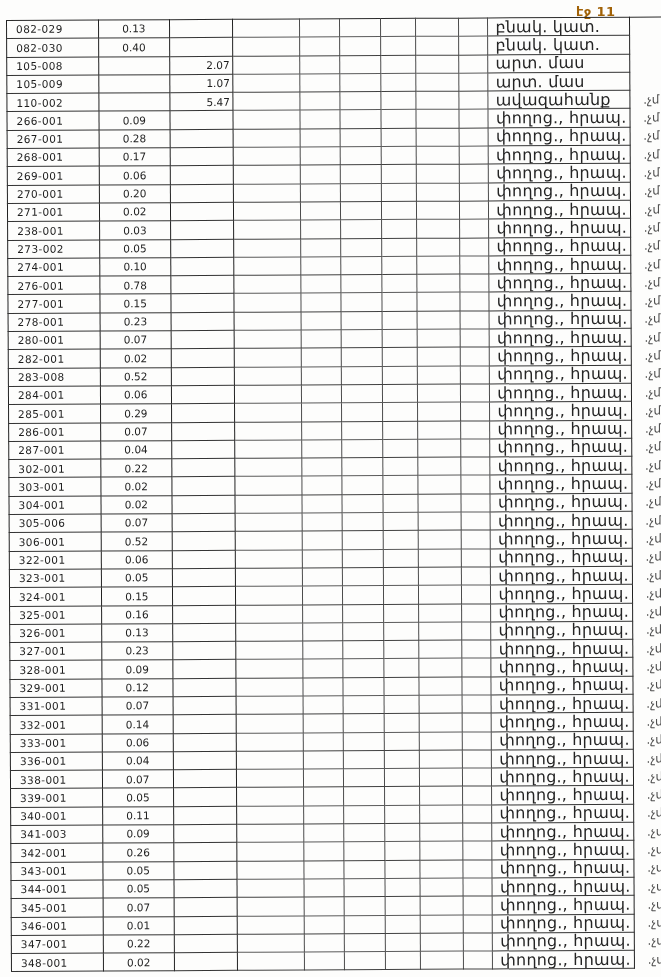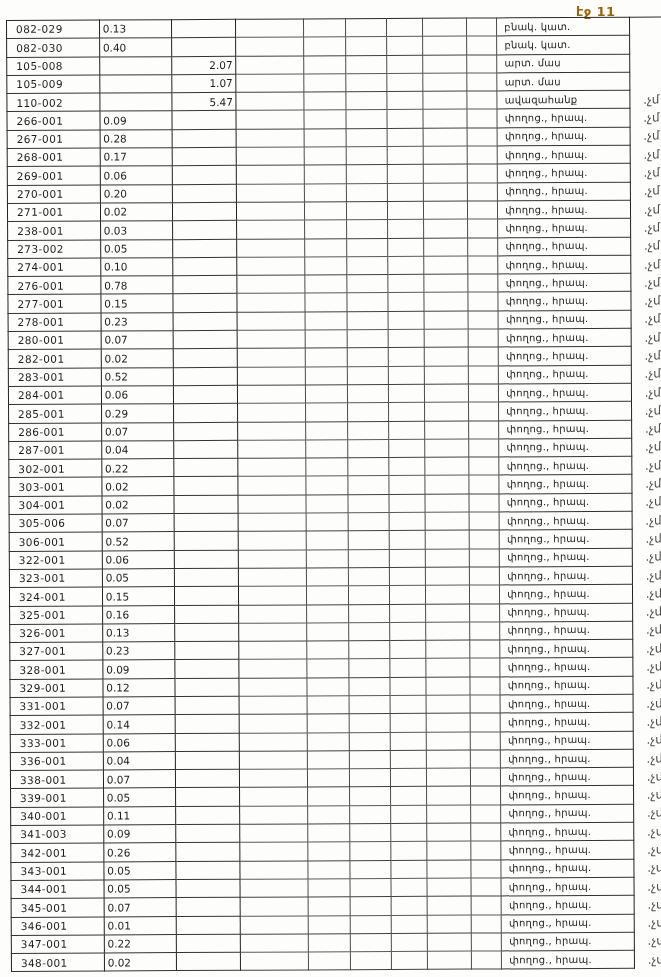--- a/index.html
+++ b/index.html
@@ -18,27 +18,27 @@
     border-collapse:collapse;table-layout:fixed;
     transform:rotate(-0.3deg);transform-origin:top left;
   }
   td{
     height:17.3px;padding:0 3px;font-size:10.5px;line-height:1;
     border:1px solid #343434;border-top:none;
     white-space:nowrap;overflow:hidden;vertical-align:middle;
   }
   tr:first-child td{border-top:1.5px solid #2a2a2a;}
   td.c-id{width:82px;padding-left:9px;letter-spacing:.4px;border-left:1.5px solid #222;border-right:1.5px solid #222;margin-left:31px;}
-  td.c-v1{width:68px;text-align:left;border-right:1.5px solid #222;margin-left:24px;}
+  td.c-v1{width:68px;text-align:center;border-right:1.5px solid #222;margin-left:24px;}
   td.c-v2{width:60px;text-align:right;border-right:1.5px solid #222;}
   td.c-mid{border-color:#4c4c4c;}
   td.m1{width:65px;} td.m2{width:37px;} td.m3{width:37px;}
   td.m4{width:31px;} td.m5{width:39px;} td.m6{width:25px;}
   td.c-use{
-    width:124px;padding-left:7px;font-size:10px;letter-spacing:.2px;
+    width:124px;padding-left:7px;font-size:16px;letter-spacing:.2px;
     border-left:1.5px solid #222;border-right:1.5px solid #222;color:#242424;
   }
   td.c-note{
     border:none;width:27px;background:transparent;
     font-size:12px;color:#4f4f4f;text-align:right;padding-right:2px;
   }
   tr:nth-child(odd) td.c-mid{border-bottom-style:solid;border-bottom-color:#5a5a5a;}
   tr:nth-child(even) td.c-mid{border-bottom-color:#404040;}
 </style>
 </head>
@@ -289,21 +289,21 @@
     <td class="c-mid m1"></td>
     <td class="c-mid m2"></td>
     <td class="c-mid m3"></td>
     <td class="c-mid m4"></td>
     <td class="c-mid m5"></td>
     <td class="c-mid m6"></td>
     <td class="c-use">փողոց., հրապ.</td>
     <td class="c-note">.չմ</td>
   </tr>
       <tr>
-    <td class="c-id">283-001</td>
+    <td class="c-id">283-008</td>
     <td class="c-v1">0.52</td>
     <td class="c-v2"></td>
     <td class="c-mid m1"></td>
     <td class="c-mid m2"></td>
     <td class="c-mid m3"></td>
     <td class="c-mid m4"></td>
     <td class="c-mid m5"></td>
     <td class="c-mid m6"></td>
     <td class="c-use">փողոց., հրապ.</td>
     <td class="c-note">.չմ</td>

